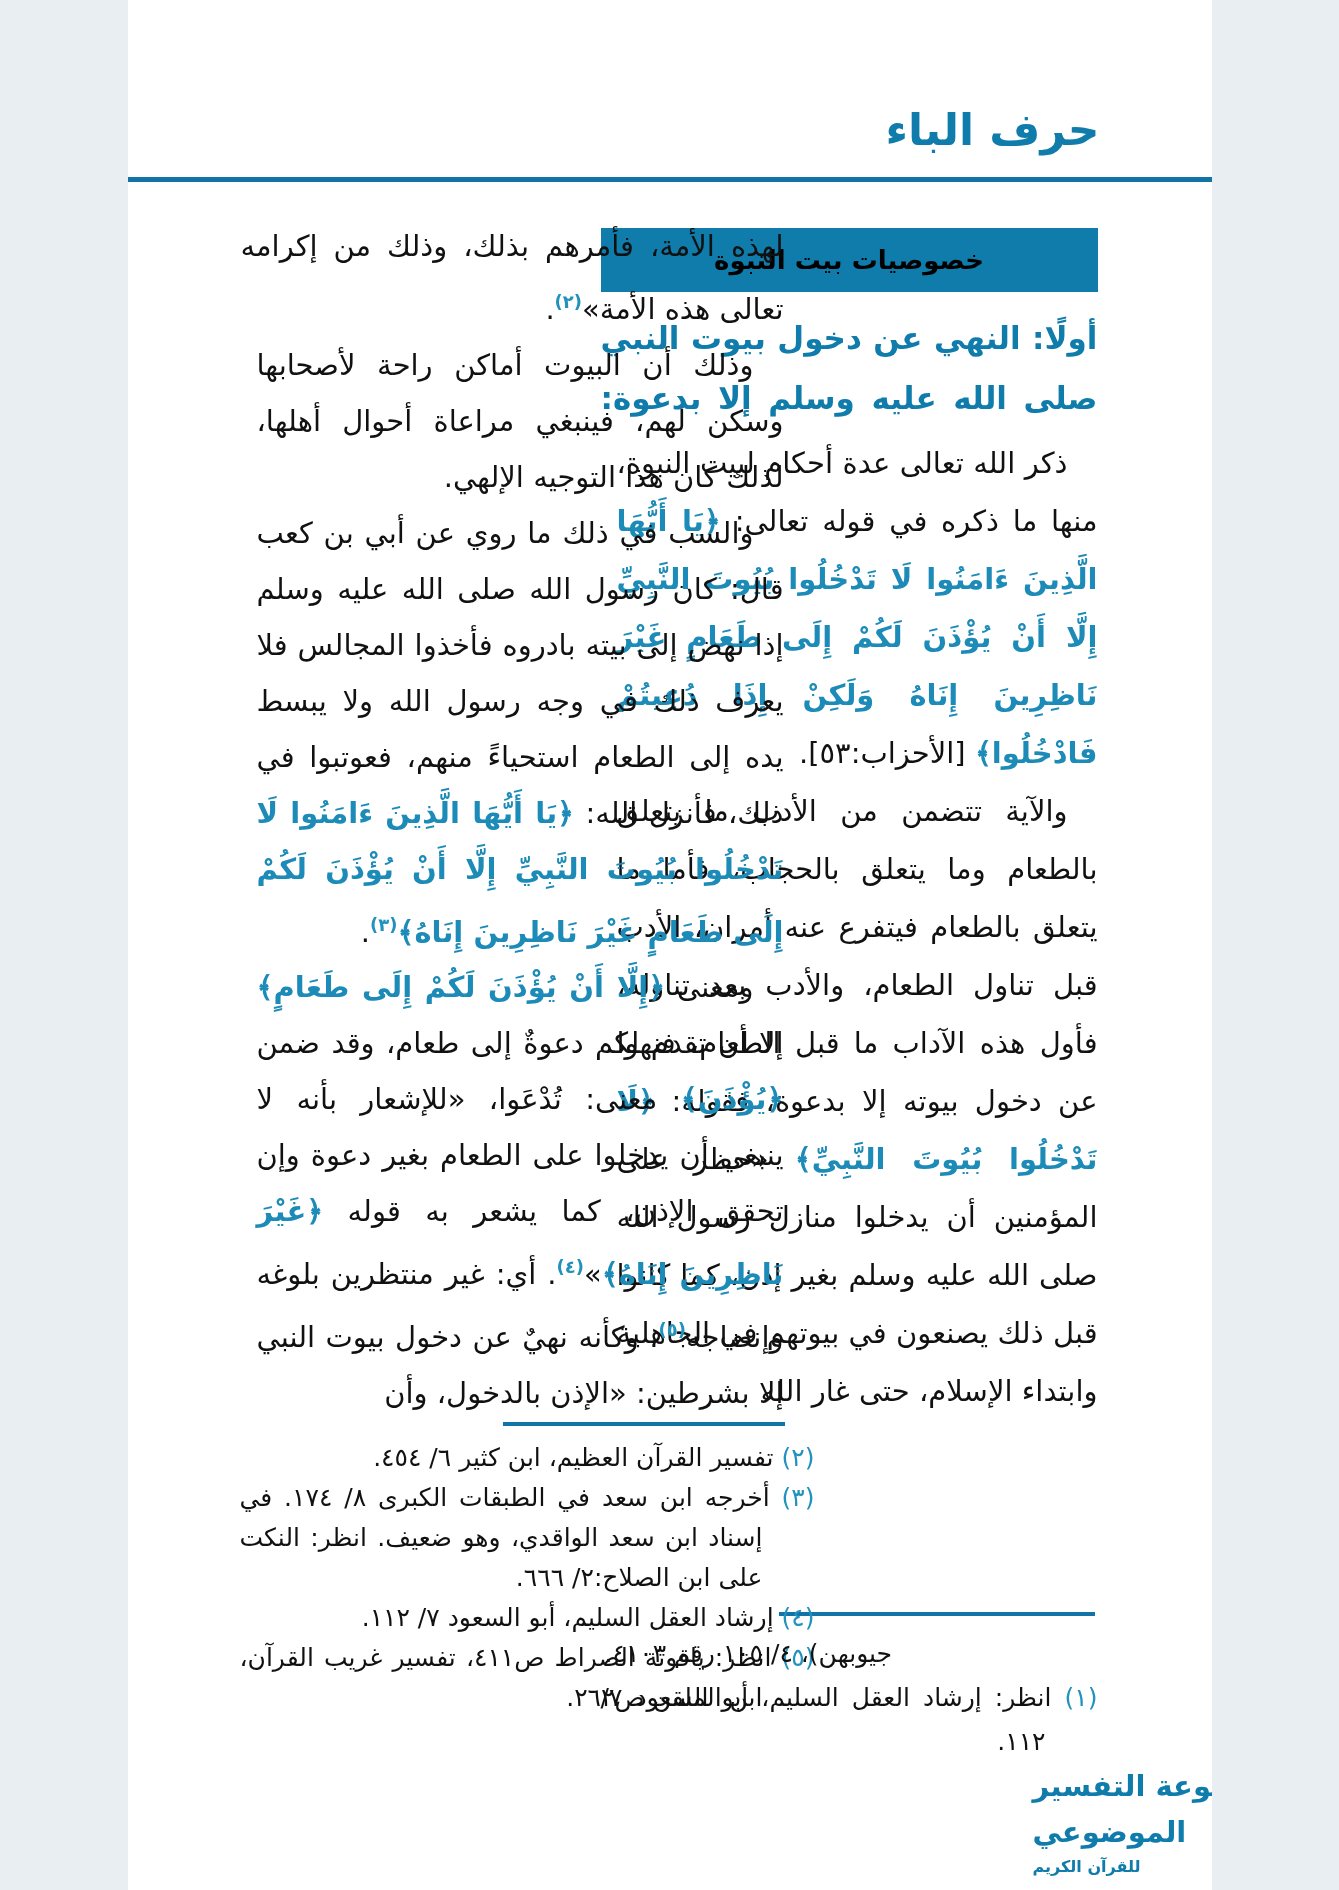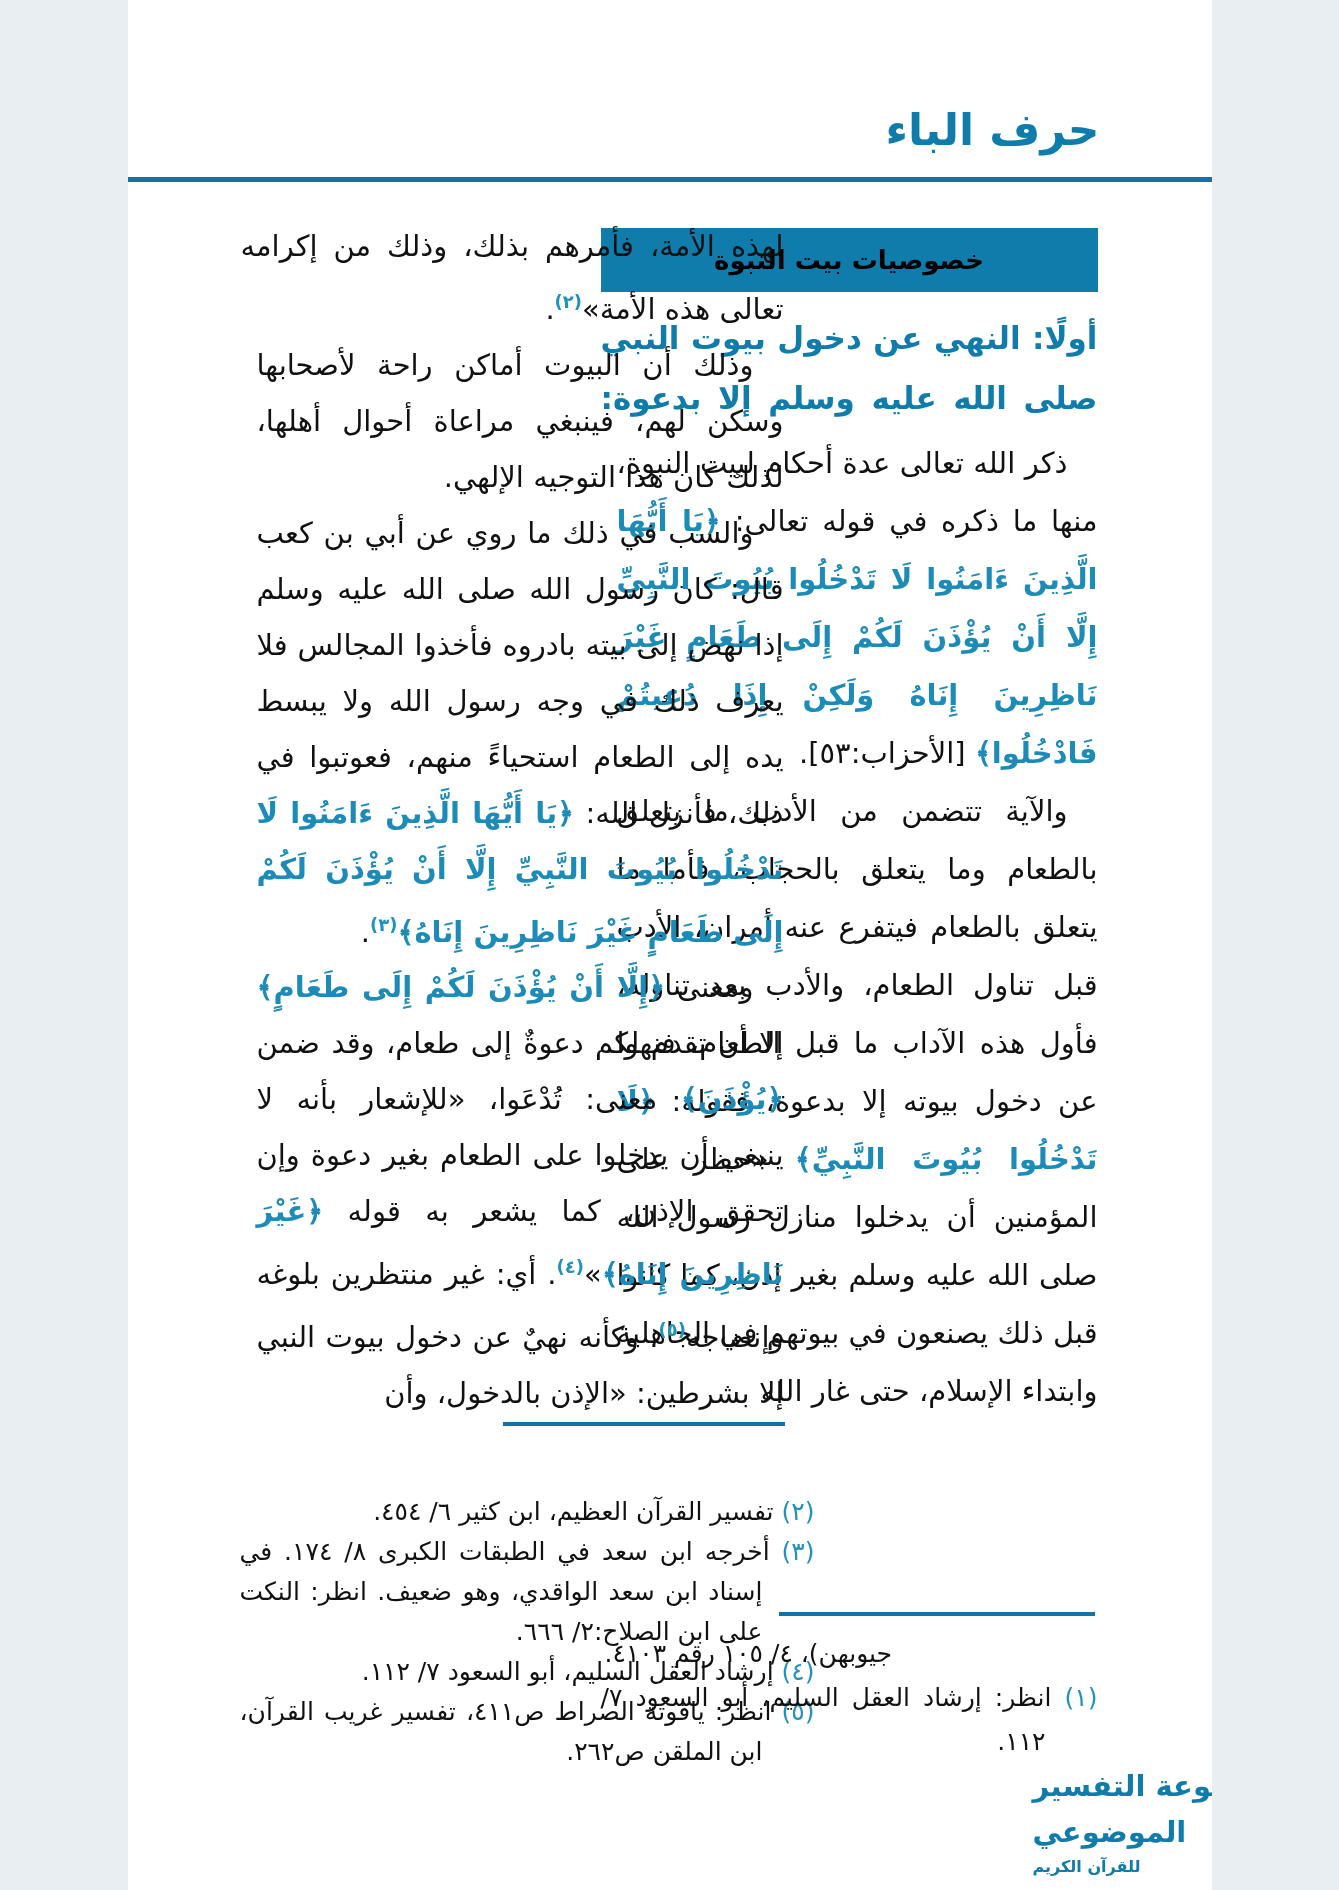--- a/index.html
+++ b/index.html
@@ -79,21 +79,21 @@
   
   .fnrule{position:absolute;height:4px;background:var(--rule);}
   .fnrule-left{left:375px;top:1422px;width:282px;}
   .fnrule-right{right:117px;top:1612px;width:316px;}
   
   .fnblock{
     position:absolute;
     font-size:25px;
     text-align:justify;
   }
-  .fnblock-left{left:112px;top:1492px;width:575px;line-height:40px;}
+  .fnblock-left{left:112px;top:1438px;width:575px;line-height:40px;}
   .fnblock-right{right:114px;top:1632px;width:497px;line-height:44px;}
   .fn-item{
     margin:0;
     padding-right:52px;
     text-indent:-52px;
   }
   .fn-cont{
     margin:0;
     text-align:left;
     padding-left:4px;

